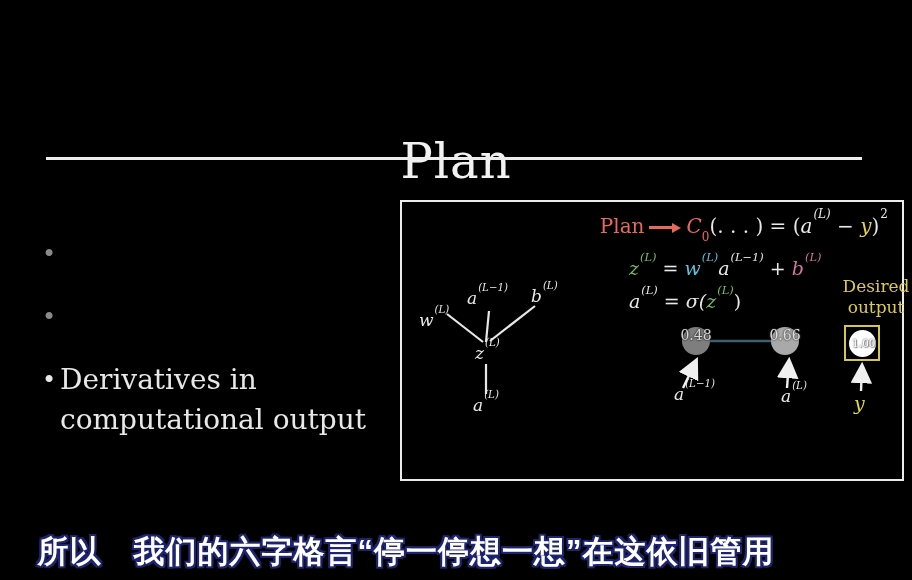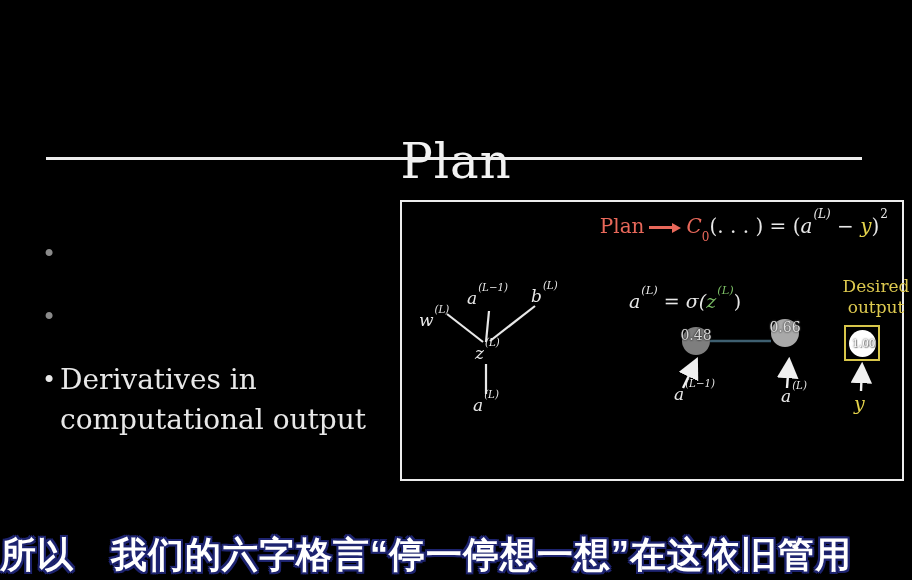--- a/index.html
+++ b/index.html
@@ -35,35 +35,35 @@
   .cost-arrow .head{width:0;height:0;border-left:9px solid #e8685a;
                     border-top:5.5px solid transparent;border-bottom:5.5px solid transparent;display:inline-block;}
   .tlabel{position:absolute;font-size:17px;font-style:italic;color:#e8e8e8;white-space:nowrap;}
   .svg-overlay{position:absolute;left:0;top:0;width:500px;height:277px;}
   
   .neuron{position:absolute;width:28px;height:28px;border-radius:50%;
           display:flex;justify-content:center;
           font-size:14px;font-family:"DejaVu Serif",serif;}
   .neuron-prev{left:280px;top:125px;background:#7e7e7e;color:#d6d6d6;
                text-shadow:0 0 2px #222,0 0 2px #222;}
-  .neuron-out{left:369px;top:117px;background:#a9a9a9;color:#dedede;
+  .neuron-out{left:369px;top:125px;background:#a9a9a9;color:#dedede;
               text-shadow:0 0 2px #444,0 0 2px #444;}
   .desired-box{position:absolute;left:442px;top:123px;width:32px;height:32px;
                border:2px solid #d8c64a;display:flex;align-items:center;justify-content:center;}
   .desired-circle{width:27px;height:27px;border-radius:50%;background:#fff;
                   display:flex;align-items:center;justify-content:flex-end;
                   font-size:10.5px;color:#fff;
                   text-shadow:0 0 2px #777,0 0 2px #777,1px 1px 1px #888;}
   .desired-caption{position:absolute;left:439px;top:74px;width:70px;text-align:center;
                    color:#ddc94f;font-size:17px;line-height:21px;}
   .under-label{position:absolute;font-size:17px;font-style:italic;color:#e8e8e8;white-space:nowrap;}
   .y-label{color:#e3d24b;font-size:19px;}
   
   .subtitle{position:absolute;left:0;top:531px;width:812px;text-align:center;
-            font-family:"Liberation Sans",sans-serif;font-weight:bold;font-size:36px;
+            font-family:"Liberation Sans",sans-serif;font-weight:bold;font-size:31px;
             color:#fff;letter-spacing:1px;white-space:pre;
             text-shadow:-2px 0 0 #1e2470,2px 0 0 #1e2470,0 -2px 0 #1e2470,0 2px 0 #1e2470,
                         -2px -2px 0 #1e2470,2px -2px 0 #1e2470,-2px 2px 0 #1e2470,2px 2px 0 #1e2470;}
 </style>
 </head>
 <body>
 
 <div class="stage">
 
   <div class="title">Plan</div>
@@ -101,20 +101,21 @@
       <line x1="281" y1="186" x2="294" y2="159" stroke="#f0f0f0" stroke-width="2.4" marker-end="url(#ah)"></line>
       <line x1="385" y1="186" x2="387" y2="159" stroke="#f0f0f0" stroke-width="2.4" marker-end="url(#ah)"></line>
       <line x1="459" y1="189" x2="460" y2="164" stroke="#f0f0f0" stroke-width="2.4" marker-end="url(#ah)"></line>
     </svg>
 
     <div class="eq cost-eq"><span class="red">Plan</span><span class="cost-arrow">
           <span class="shaft"></span>
           <span class="head"></span>
         </span><span class="red m">C</span><sub class="b red">0</sub><span>(. . . ) = (</span><span class="m">a</span><sup class="s">(L)</sup><span> − </span><span class="yellow m">y</span><span>)</span><sup class="s" style="font-style:normal">2</sup></div>
 
+    <div class="eq z-eq"><span class="green m">z</span><sup class="s green">(L)</sup><span> = </span><span class="blue m">w</span><sup class="s blue">(L)</sup><span class="m">a</span><sup class="s">(L−1)</sup><span> + </span><span class="pink m">b</span><sup class="s pink">(L)</sup></div>
 
     <div class="eq a-eq"><span class="m">a</span><sup class="s">(L)</sup><span> = </span><span class="m">σ(</span><span class="green m">z</span><sup class="s green">(L)</sup><span>)</span></div>
 
     <div class="tlabel blue" style="left:17px;top:108px;"><span>w</span><sup class="s">(L)</sup></div>
     <div class="tlabel" style="left:65px;top:86px;"><span>a</span><sup class="s">(L−1)</sup></div>
     <div class="tlabel pink" style="left:129px;top:84px;"><span>b</span><sup class="s">(L)</sup></div>
     <div class="tlabel green" style="left:73px;top:141px;"><span>z</span><sup class="s">(L)</sup></div>
     <div class="tlabel" style="left:71px;top:193px;"><span>a</span><sup class="s">(L)</sup></div>
 
     <div class="neuron neuron-prev">

